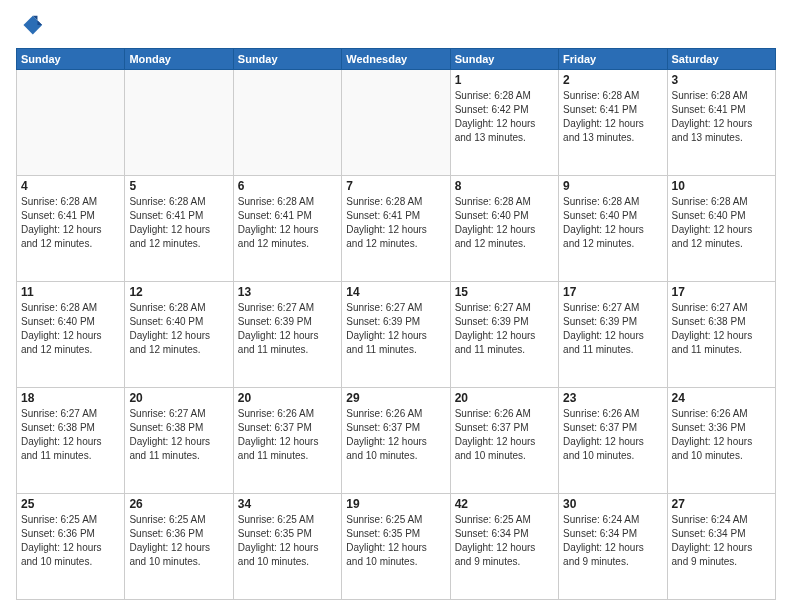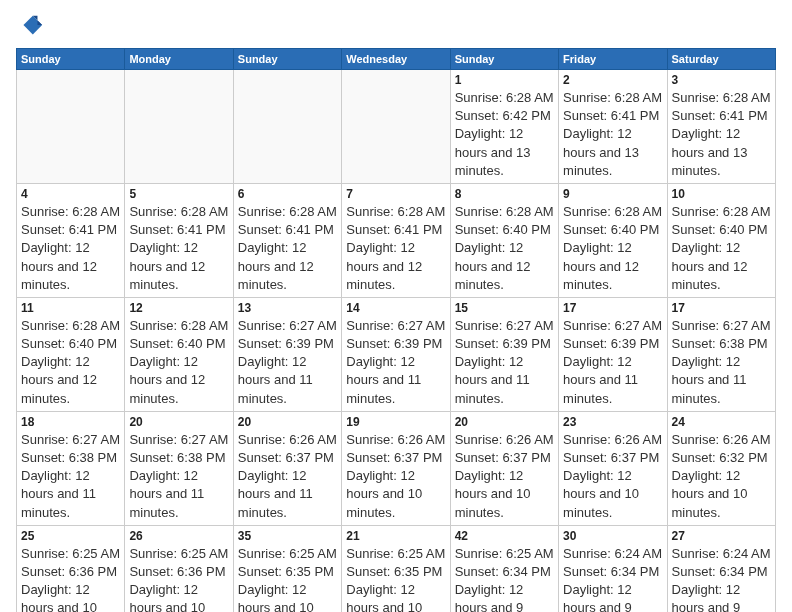--- a/index.html
+++ b/index.html
@@ -82,21 +82,21 @@
     .calendar td.empty {
       background: #f9f9f9;
     }
     .day-num {
       font-size: 12px;
       font-weight: bold;
       color: #222;
       margin-bottom: 2px;
     }
     .day-info {
-      font-size: 13px;
+      font-size: 10px;
       line-height: 1.4;
       color: #333;
     }
   </style>
 </head>
 <body>
 
 <div class="page">
   <div class="header">
     <div class="logo">
@@ -274,72 +274,72 @@
 and 11 minutes.</div>
           </td>
           <td>
             <div class="day-num">20</div>
             <div class="day-info">Sunrise: 6:26 AM
 Sunset: 6:37 PM
 Daylight: 12 hours
 and 11 minutes.</div>
           </td>
           <td>
+            <div class="day-num">29</div>
+            <div class="day-info">Sunrise: 6:26 AM
+Sunset: 6:37 PM
+Daylight: 12 hours
+and 10 minutes.</div>
+          </td>
+          <td>
+            <div class="day-num">20</div>
+            <div class="day-info">Sunrise: 6:26 AM
+Sunset: 6:37 PM
+Daylight: 12 hours
+and 10 minutes.</div>
+          </td>
+          <td>
+            <div class="day-num">23</div>
+            <div class="day-info">Sunrise: 6:26 AM
+Sunset: 6:37 PM
+Daylight: 12 hours
+and 10 minutes.</div>
+          </td>
+          <td>
+            <div class="day-num">24</div>
+            <div class="day-info">Sunrise: 6:26 AM
+Sunset: 3:36 PM
+Daylight: 12 hours
+and 10 minutes.</div>
+          </td>
+        </tr>
+        <tr>
+          <td>
+            <div class="day-num">25</div>
+            <div class="day-info">Sunrise: 6:25 AM
+Sunset: 6:36 PM
+Daylight: 12 hours
+and 10 minutes.</div>
+          </td>
+          <td>
+            <div class="day-num">26</div>
+            <div class="day-info">Sunrise: 6:25 AM
+Sunset: 6:36 PM
+Daylight: 12 hours
+and 10 minutes.</div>
+          </td>
+          <td>
+            <div class="day-num">34</div>
+            <div class="day-info">Sunrise: 6:25 AM
+Sunset: 6:35 PM
+Daylight: 12 hours
+and 10 minutes.</div>
+          </td>
+          <td>
             <div class="day-num">19</div>
-            <div class="day-info">Sunrise: 6:26 AM
-Sunset: 6:37 PM
-Daylight: 12 hours
-and 10 minutes.</div>
-          </td>
-          <td>
-            <div class="day-num">20</div>
-            <div class="day-info">Sunrise: 6:26 AM
-Sunset: 6:37 PM
-Daylight: 12 hours
-and 10 minutes.</div>
-          </td>
-          <td>
-            <div class="day-num">23</div>
-            <div class="day-info">Sunrise: 6:26 AM
-Sunset: 6:37 PM
-Daylight: 12 hours
-and 10 minutes.</div>
-          </td>
-          <td>
-            <div class="day-num">24</div>
-            <div class="day-info">Sunrise: 6:26 AM
-Sunset: 6:32 PM
-Daylight: 12 hours
-and 10 minutes.</div>
-          </td>
-        </tr>
-        <tr>
-          <td>
-            <div class="day-num">25</div>
-            <div class="day-info">Sunrise: 6:25 AM
-Sunset: 6:36 PM
-Daylight: 12 hours
-and 10 minutes.</div>
-          </td>
-          <td>
-            <div class="day-num">26</div>
-            <div class="day-info">Sunrise: 6:25 AM
-Sunset: 6:36 PM
-Daylight: 12 hours
-and 10 minutes.</div>
-          </td>
-          <td>
-            <div class="day-num">35</div>
-            <div class="day-info">Sunrise: 6:25 AM
-Sunset: 6:35 PM
-Daylight: 12 hours
-and 10 minutes.</div>
-          </td>
-          <td>
-            <div class="day-num">21</div>
             <div class="day-info">Sunrise: 6:25 AM
 Sunset: 6:35 PM
 Daylight: 12 hours
 and 10 minutes.</div>
           </td>
           <td>
             <div class="day-num">42</div>
             <div class="day-info">Sunrise: 6:25 AM
 Sunset: 6:34 PM
 Daylight: 12 hours

